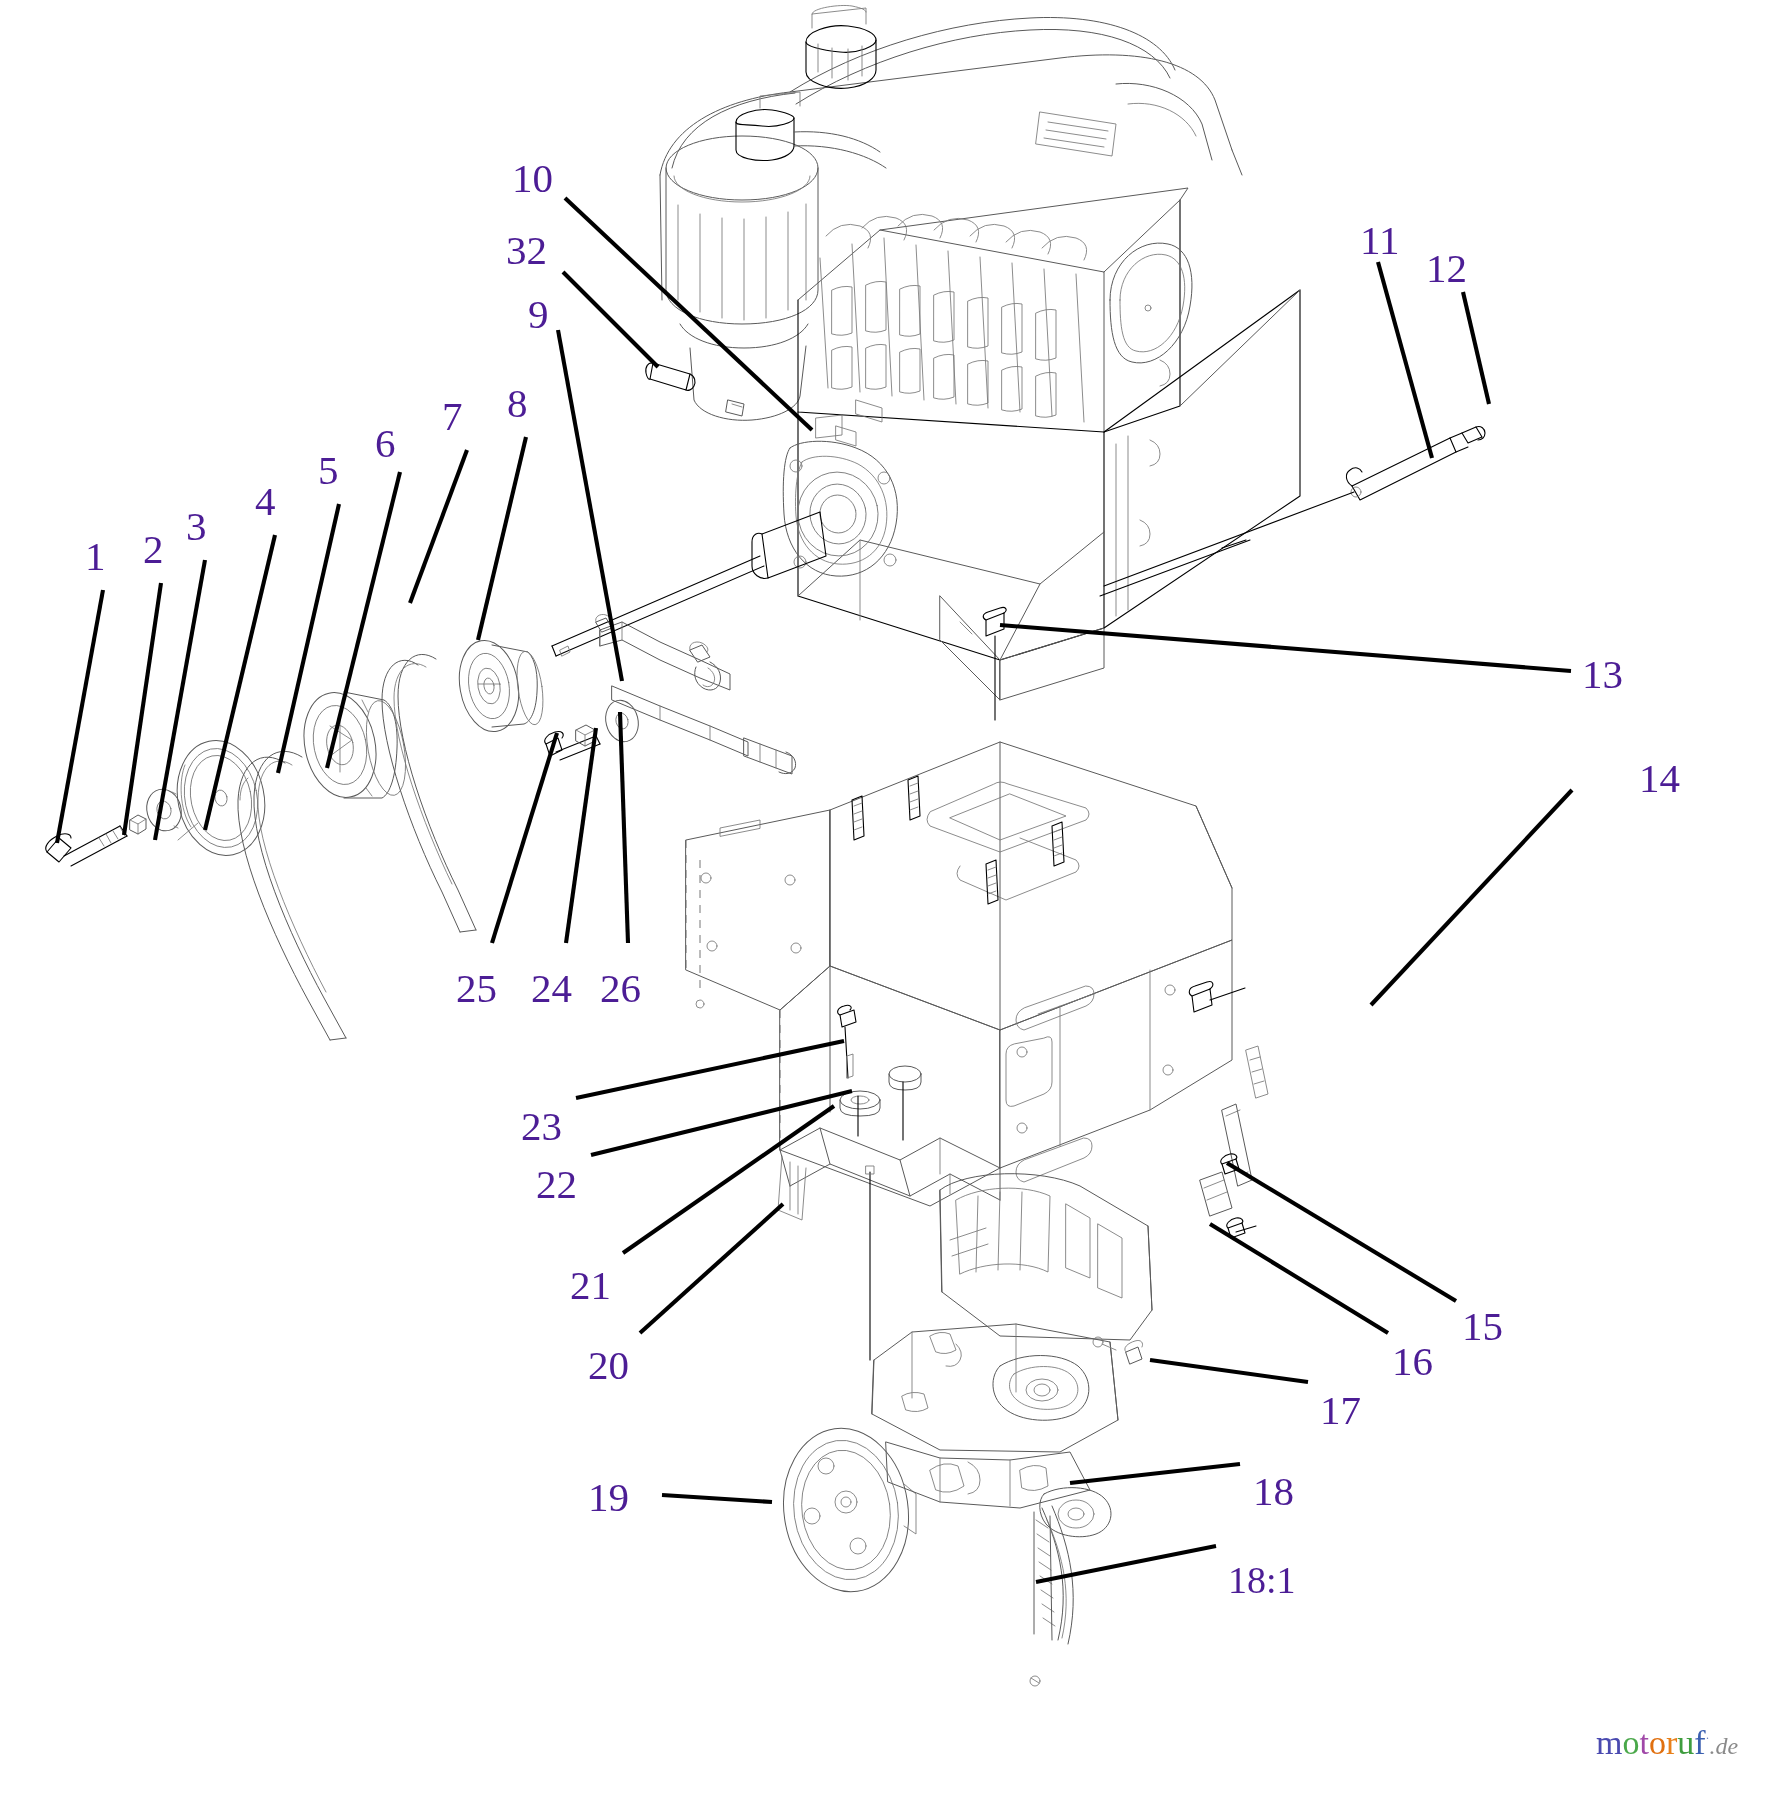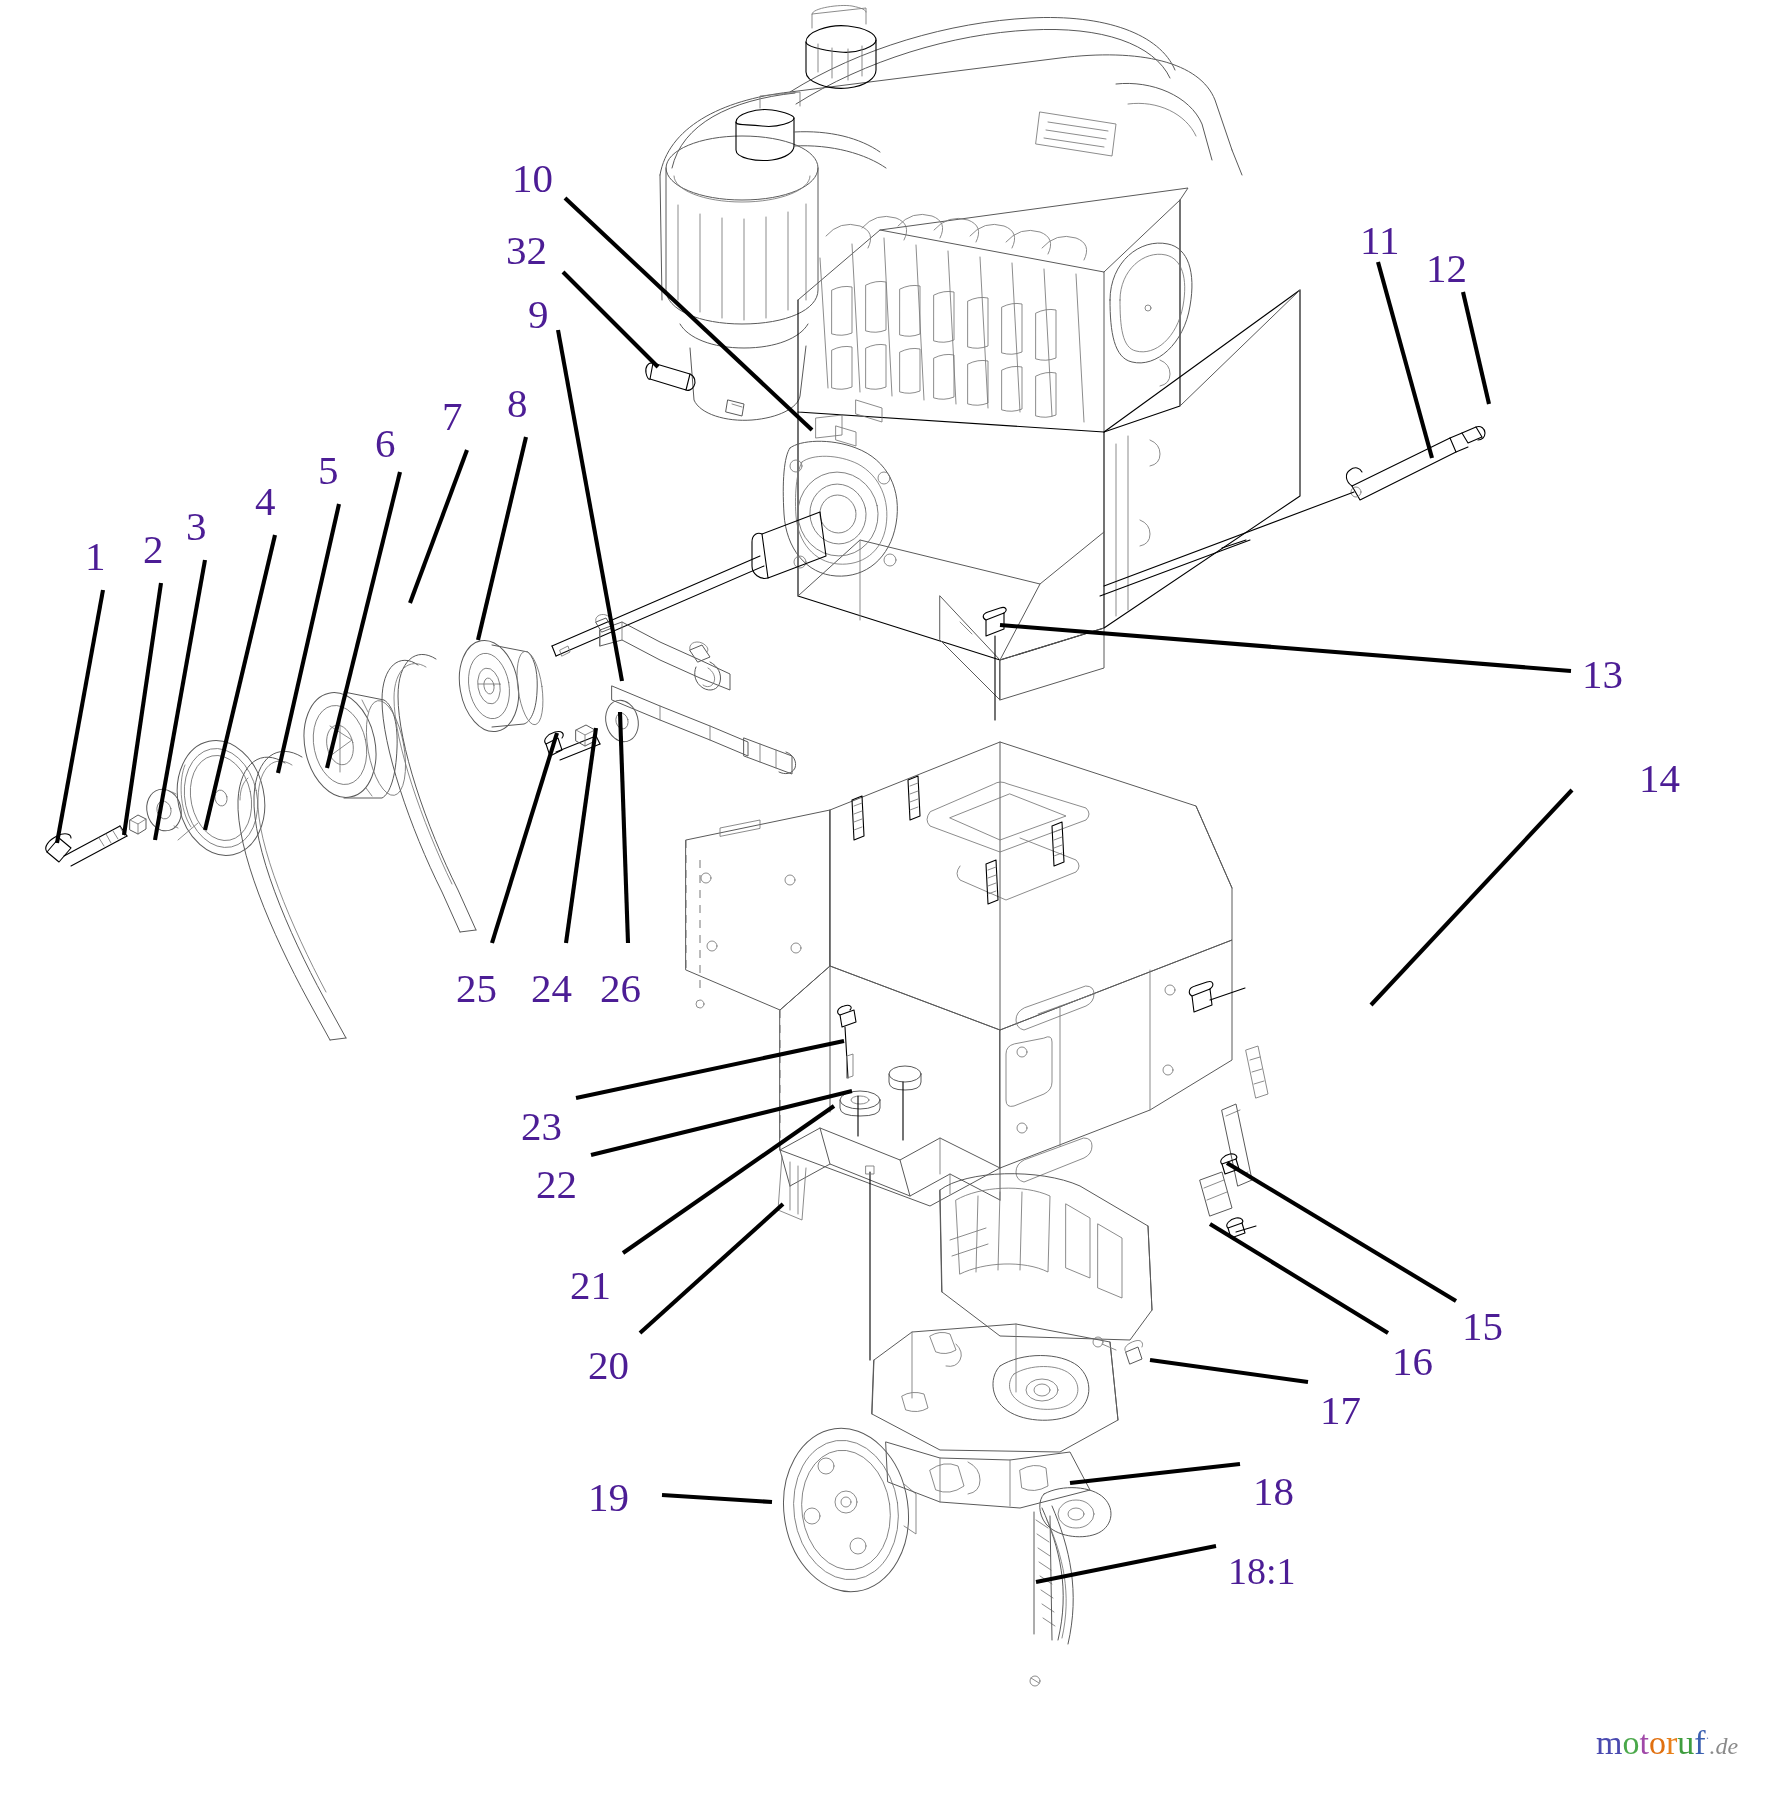--- a/index.html
+++ b/index.html
@@ -8,21 +8,21 @@
   #drawing{position:absolute;left:0;top:0;width:1777px;height:1800px;}
   .callout{
     position:absolute;
     font-family:"Liberation Serif",serif;
     font-size:41px;
     color:#4c1d95;
     line-height:1;
     white-space:nowrap;
     user-select:none;
   }
-  .callout.small{font-size:38px;}
+  .callout.small{font-size:38px;margin-top:9px;}
   #watermark{
     position:absolute;
     left:1596px;top:1726px;
     font-family:"Liberation Serif",serif;
     font-size:34px;
     letter-spacing:0px;
     line-height:1;
     white-space:nowrap;
     font-weight:400;
   }

